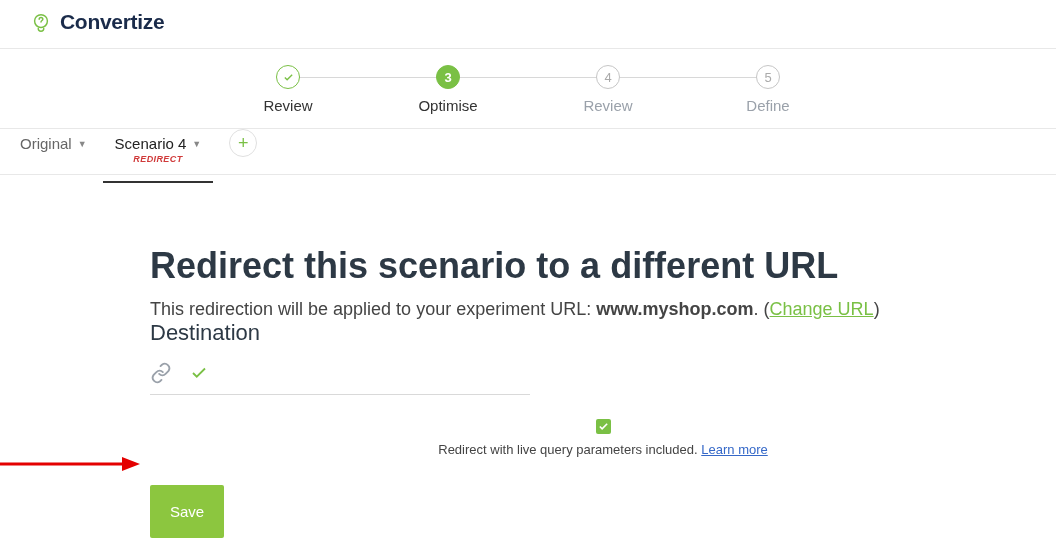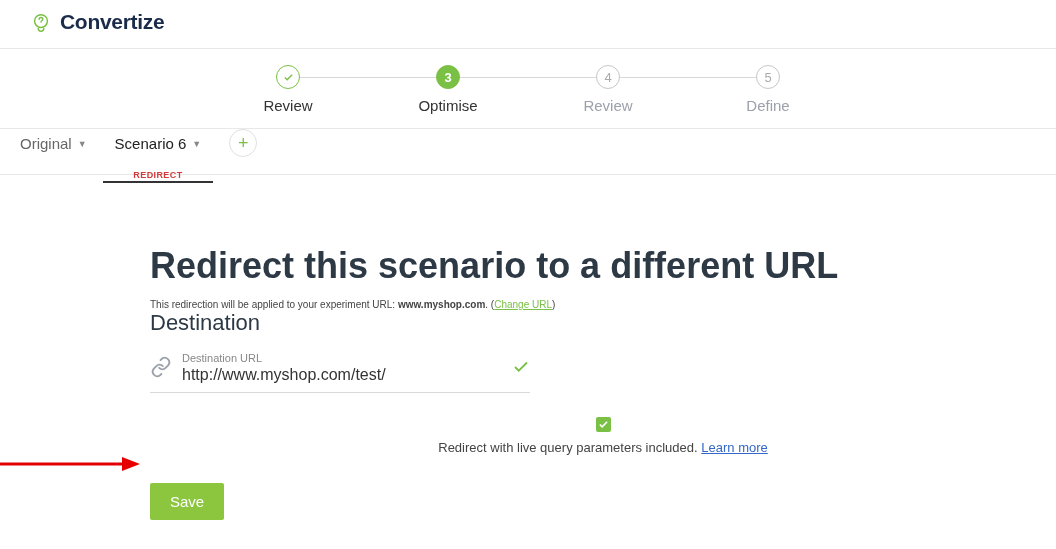--- a/index.html
+++ b/index.html
@@ -36,50 +36,50 @@
   .step:last-child .step-line { display: none; }
 
   .subbar {
     display: flex; padding: 0 14px; height: 46px;
     border-bottom: 1px solid #e8e8e8; gap: 16px;
   }
   .tab { display: flex; flex-direction: column; align-items: center; cursor: pointer; padding: 6px 6px 0; color: #666; font-size: 15px; position: relative; }
   .tab.active { color: #222; }
   .tab-row { display: flex; align-items: center; gap: 6px; }
   .tab-caret { font-size: 9px; color: #888; }
-  .tab-redirect { font-size: 9px; color: #d03a3a; font-weight: 700; letter-spacing: 0.4px; margin-top: 18px; }
+  .tab-redirect { font-size: 9px; color: #d03a3a; font-weight: 700; letter-spacing: 0.4px; margin-top: 2px; font-style: italic; }
   .tab.active::after { content: ""; position: absolute; left: -6px; right: -6px; bottom: -9px; height: 2px; background: #333; }
   .add-btn {
     width: 28px; height: 28px; border-radius: 50%; border: 1px solid #e0e0e0;
     display: flex; align-items: center; justify-content: center; color: #7ac045;
     font-size: 18px; cursor: pointer; margin-left: 6px; background: #fff;
   }
 
   .content { padding: 70px 0 40px 150px; position: relative; }
   .h1 { font-size: 36px; color: #2d3945; font-weight: 700; margin-bottom: 12px; }
-  .subtext { font-size: 10px; color: #444; }
+  .subtext { font-size: 18px; color: #444; }
   .subtext strong { font-weight: 700; }
   .subtext .link { color: #7ac045; text-decoration: underline; cursor: pointer; }
 
   .dest-head { font-size: 22px; color: #2d3945; margin-bottom: 14px; font-weight: 400; }
   .dest-row { display: flex; align-items: center; border-bottom: 1px solid #d9d9d9; width: 380px; padding: 2px 0 6px; }
   .link-icon { color: #9aa1aa; margin-right: 10px; }
   .dest-col { flex: 1; }
   .dest-label { font-size: 11px; color: #888; }
   .dest-input { border: none; outline: none; font-size: 16px; color: #333; width: 100%; padding: 2px 0; }
   .check-icon { color: #7ac045; font-size: 18px; margin-left: 8px; }
 
   .checkbox-row { display: flex; align-items: center; margin-top: 24px; font-size: 13px; color: #444; gap: 8px; flex-direction: column; }
   .cbox { width: 15px; height: 15px; background: #7ac045; border-radius: 2px; display: flex; align-items: center; justify-content: center; }
   .cbox svg { stroke: #fff; }
   .learn-link { color: #3568c8; text-decoration: underline; cursor: pointer; }
 
   .save-btn {
     margin-top: 28px; background: #8cc63f; color: #fff; border: none;
-    padding: 10px 20px; font-size: 15px; border-radius: 2px; cursor: pointer;
+    padding: 18px 20px; font-size: 15px; border-radius: 2px; cursor: pointer;
   }
 
   .arrow-annot { position: absolute; left: 0; top: 454px; }
 </style>
 </head>
 <body>
 
 <div class="topbar">
   <div class="brand">
     <svg class="brand-icon" viewBox="0 0 24 24" fill="none" stroke="#7ac045" stroke-width="1.6">
@@ -121,21 +121,21 @@
 
 <div class="subbar">
   <div class="tab">
     <div class="tab-row">
       <span>Original</span>
       <span class="tab-caret">▼</span>
     </div>
   </div>
   <div class="tab active">
     <div class="tab-row">
-      <span>Scenario 6</span>
+      <span>Scenario 4</span>
       <span class="tab-caret">▼</span>
     </div>
     <span class="tab-redirect">REDIRECT</span>
   </div>
   <div class="add-btn">+</div>
 </div>
 
 <svg class="arrow-annot" width="140" height="20" viewBox="0 0 140 20">
   <line x1="0" y1="10" x2="125" y2="10" stroke="#e40000" stroke-width="3"></line>
   <polygon points="140,10 122,3 122,17" fill="#e40000"></polygon>
@@ -148,24 +148,20 @@
   </p>
 
   <h2 class="dest-head">Destination</h2>
   <div class="dest-row">
     <span class="link-icon">
       <svg width="22" height="22" viewBox="0 0 24 24" fill="none" stroke="#9aa1aa" stroke-width="2" stroke-linecap="round">
         <path d="M10 13a5 5 0 0 0 7 0l3-3a5 5 0 0 0-7-7l-1.5 1.5"></path>
         <path d="M14 11a5 5 0 0 0-7 0l-3 3a5 5 0 0 0 7 7l1.5-1.5"></path>
       </svg>
     </span>
-    <div class="dest-col">
-      <div class="dest-label">Destination URL</div>
-      <input class="dest-input" value="http://www.myshop.com/test/" style="">
-    </div>
     <span class="check-icon">
       <svg width="18" height="18" viewBox="0 0 24 24" fill="none" stroke="#7ac045" stroke-width="2.4">
           <polyline points="4 12 9 17 20 6"></polyline>
         </svg>
     </span>
   </div>
 
   <div class="checkbox-row">
     <div class="cbox">
       <svg width="11" height="11" viewBox="0 0 24 24" fill="none" stroke-width="3.5">

